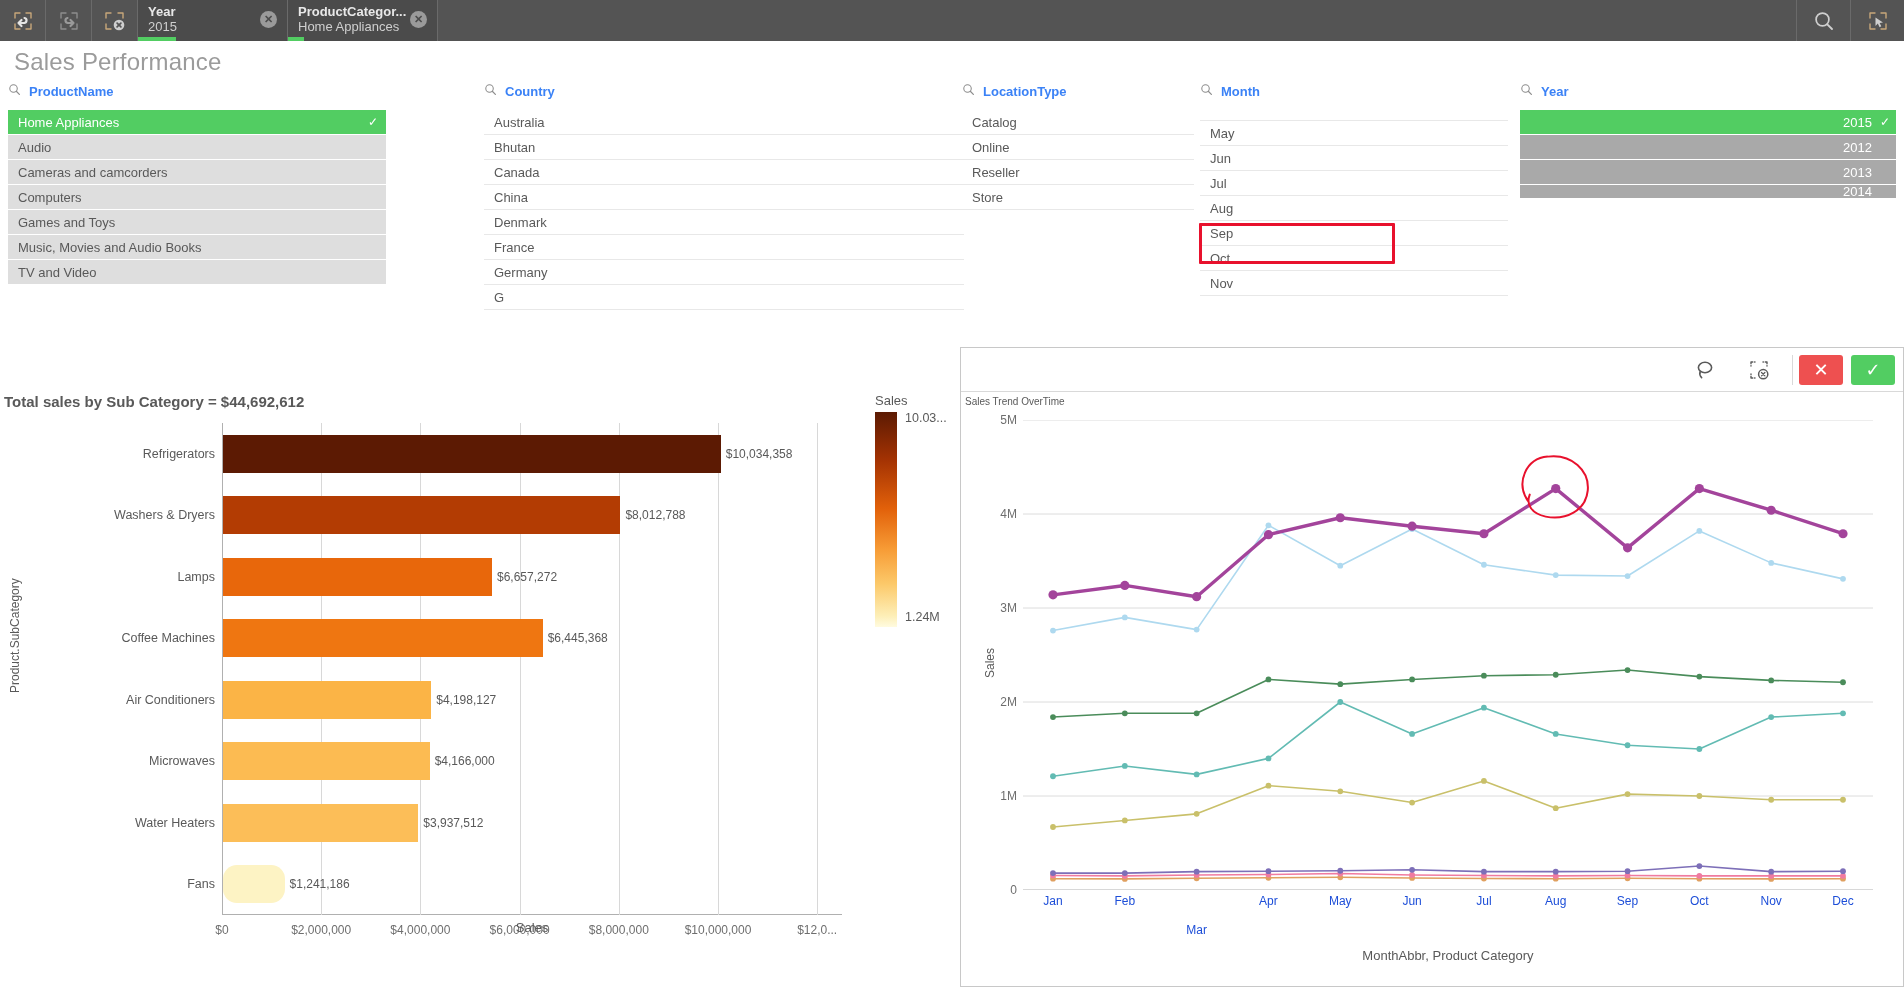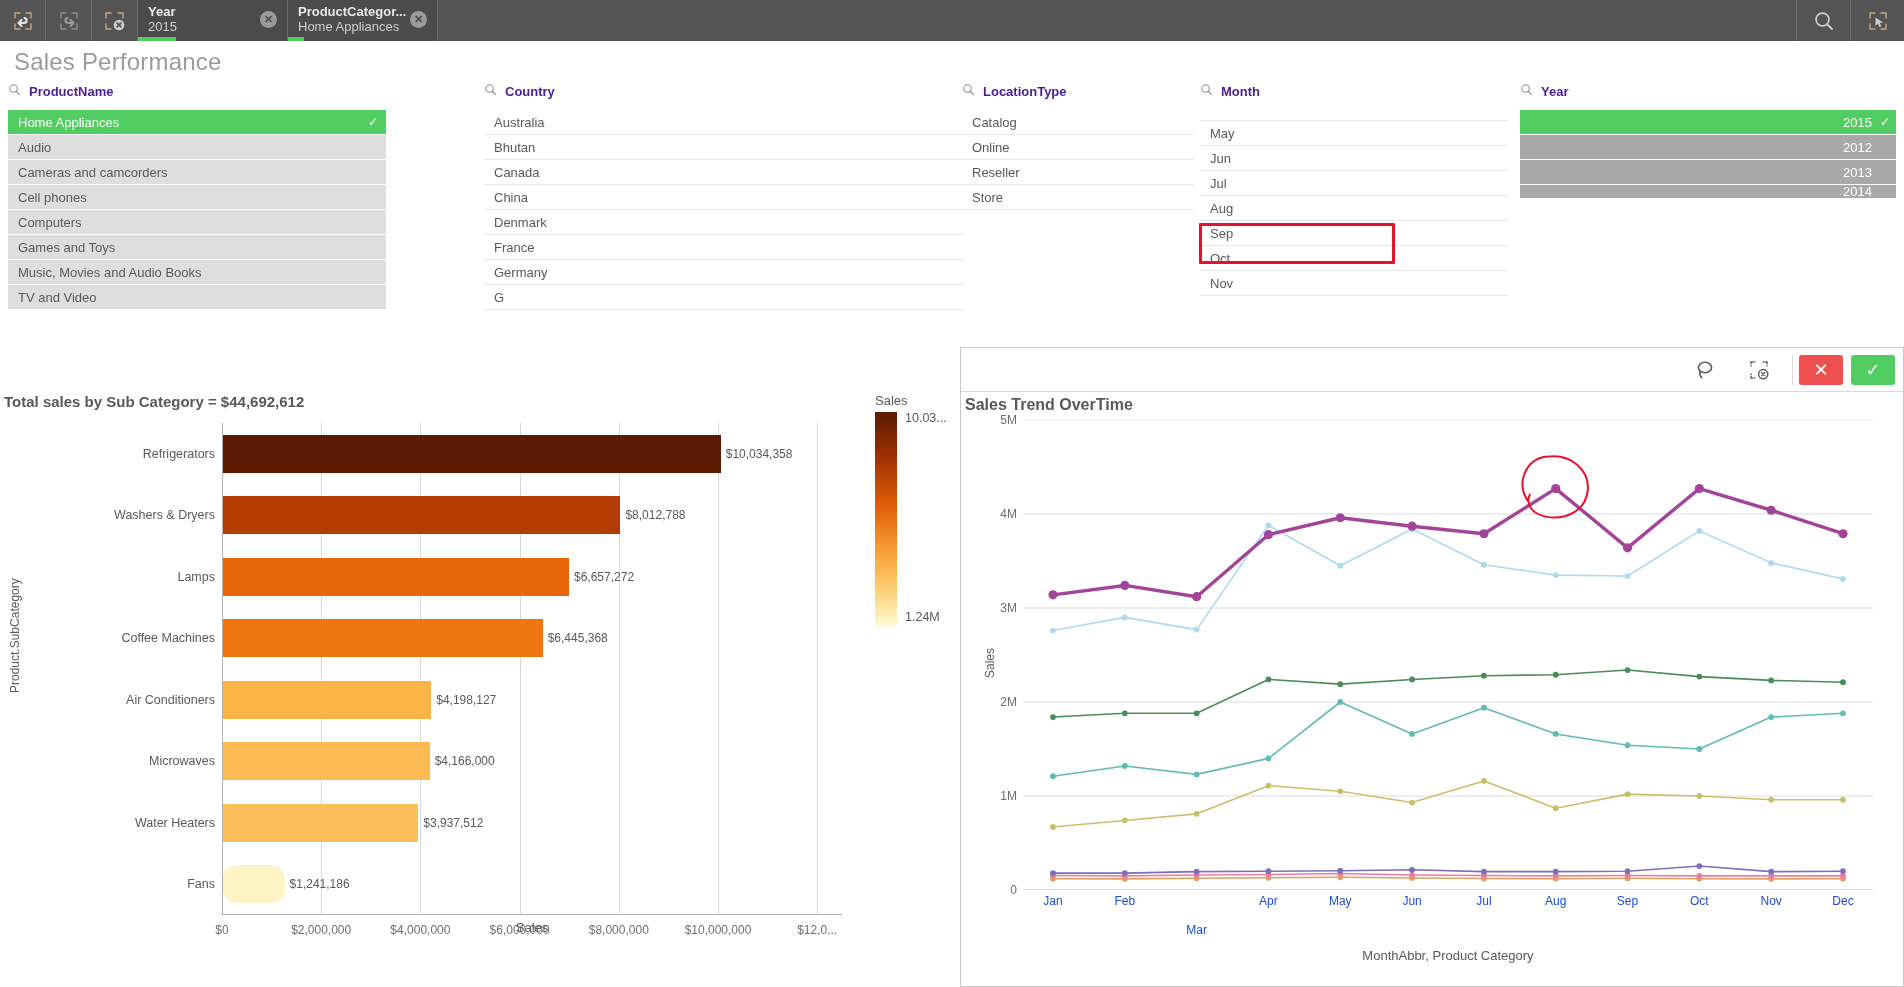--- a/index.html
+++ b/index.html
@@ -50,21 +50,21 @@
   
   #sheet-title {
     position: absolute; left: 14px; top: 48px;
     font-size: 24px; color: #9b9b9b; letter-spacing: .2px;
   }
 
   
   .pane { position: absolute; }
   .pane-head {
     display: flex; align-items: center; gap: 8px;
-    font-size: 13px; font-weight: bold; color: #4c1d95;
+    font-size: 13px; font-weight: bold; color: #3b82f6;
     height: 22px;
   }
   .pane-head .mg { flex: 0 0 auto; }
   .listbox { position: relative; overflow: hidden; }
   .lb-row {
     position: relative; height: 25px; line-height: 25px;
     font-size: 13px; padding: 0 10px; color: #595959;
     border-bottom: 1px solid #e8e8e8;
     background: #ffffff; cursor: pointer;
     white-space: nowrap; overflow: hidden;
@@ -135,21 +135,21 @@
   .lc-tb-btn {
     width: 54px; height: 44px; display: flex; align-items: center; justify-content: center;
     cursor: pointer;
   }
   .lc-divider { width: 1px; height: 30px; background: #d9d9d9; margin: 0 6px; }
   .lc-confirm {
     width: 44px; height: 30px; border-radius: 3px;
     display: flex; align-items: center; justify-content: center;
     color: #fff; font-size: 18px; cursor: pointer; margin-right: 8px;
   }
-  #lc-title { position: absolute; left: 4px; top: 48px; font-size: 16px; font-weight: bold; color: #595959; }
+  #lc-title { position: absolute; left: 4px; top: 48px; font-size: 10px; font-weight: normal; color: #595959; }
   #lc-plot { position: absolute; left: 62px; top: 72px; width: 850px; height: 470px; }
   #lc-svg { position: absolute; left: 0; top: 0; }
   .lc-ytick {
     position: absolute; right: 100%; margin-right: 6px; font-size: 12px; color: #6e6e6e;
     transform: translateY(-50%); white-space: nowrap;
   }
   .lc-xtick {
     position: absolute; top: 474px; font-size: 12px; color: #1d4ed8;
     transform: translateX(-50%); white-space: nowrap;
   }
@@ -231,21 +231,20 @@
           <circle cx="6.8" cy="6.8" r="4.6" stroke="#8d8d8d" stroke-width="1.3" fill="none"></circle>
           <path d="M10.2 10.2 L14 14" stroke="#8d8d8d" stroke-width="1.5" stroke-linecap="round"></path>
         </svg>
     </span>
     <span>ProductName</span>
   </div>
   <div class="listbox" style="margin-top:8px; height:216px;">
     <div class="lb-row sel"><span>Home Appliances</span><span class="lb-check">✓</span></div>
     <div class="lb-row alt">Audio</div>
     <div class="lb-row alt">Cameras and camcorders</div>
-    <div class="lb-row alt">Cell phones</div>
     <div class="lb-row alt">Computers</div>
     <div class="lb-row alt">Games and Toys</div>
     <div class="lb-row alt">Music, Movies and Audio Books</div>
     <div class="lb-row alt">TV and Video</div>
   </div>
 </div>
 
 <div class="pane" style="left:484px; top:80px; width:480px;">
   <div class="pane-head">
     <span class="mg">
@@ -344,21 +343,21 @@
       </div>
     <div id="bc-bars">
         <div class="bc-bar" style="left: 1px; top: 11.75px; width: 497.704px; background: rgb(92, 26, 3);">
           <div class="bc-cat">Refrigerators</div>
           <div class="bc-val">$10,034,358</div>
         </div>
         <div class="bc-bar" style="left: 1px; top: 73.25px; width: 397.434px; background: rgb(179, 60, 3);">
           <div class="bc-cat">Washers &amp; Dryers</div>
           <div class="bc-val">$8,012,788</div>
         </div>
-        <div class="bc-bar" style="left: 1px; top: 134.75px; width: 346px; background: rgb(232, 103, 11);">
+        <div class="bc-bar" style="left: 1px; top: 134.75px; width: 269px; background: rgb(232, 103, 11);">
           <div class="bc-cat">Lamps</div>
           <div class="bc-val">$6,657,272</div>
         </div>
         <div class="bc-bar" style="left: 1px; top: 196.25px; width: 319.69px; background: rgb(239, 118, 17);">
           <div class="bc-cat">Coffee Machines</div>
           <div class="bc-val">$6,445,368</div>
         </div>
         <div class="bc-bar" style="left: 1px; top: 257.75px; width: 208.227px; background: rgb(251, 180, 70);">
           <div class="bc-cat">Air Conditioners</div>
           <div class="bc-val">$4,198,127</div>

